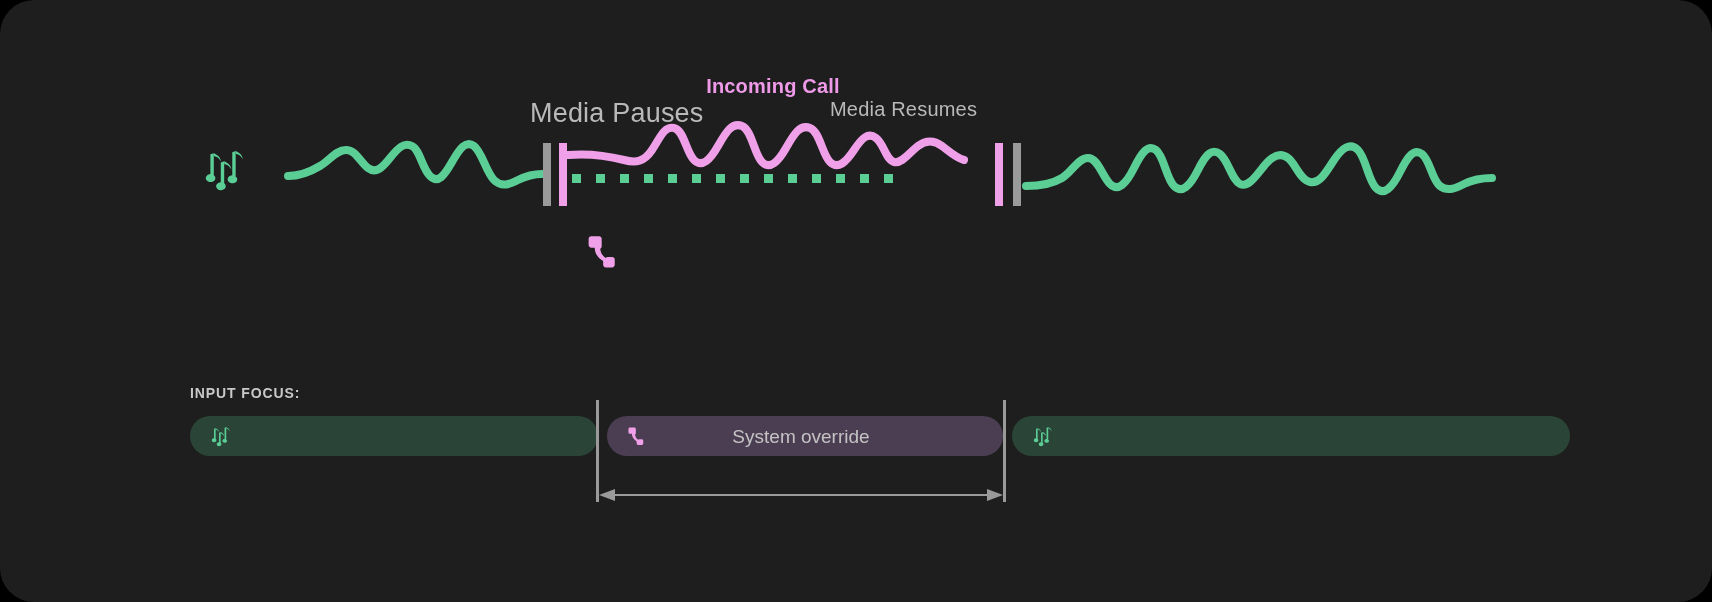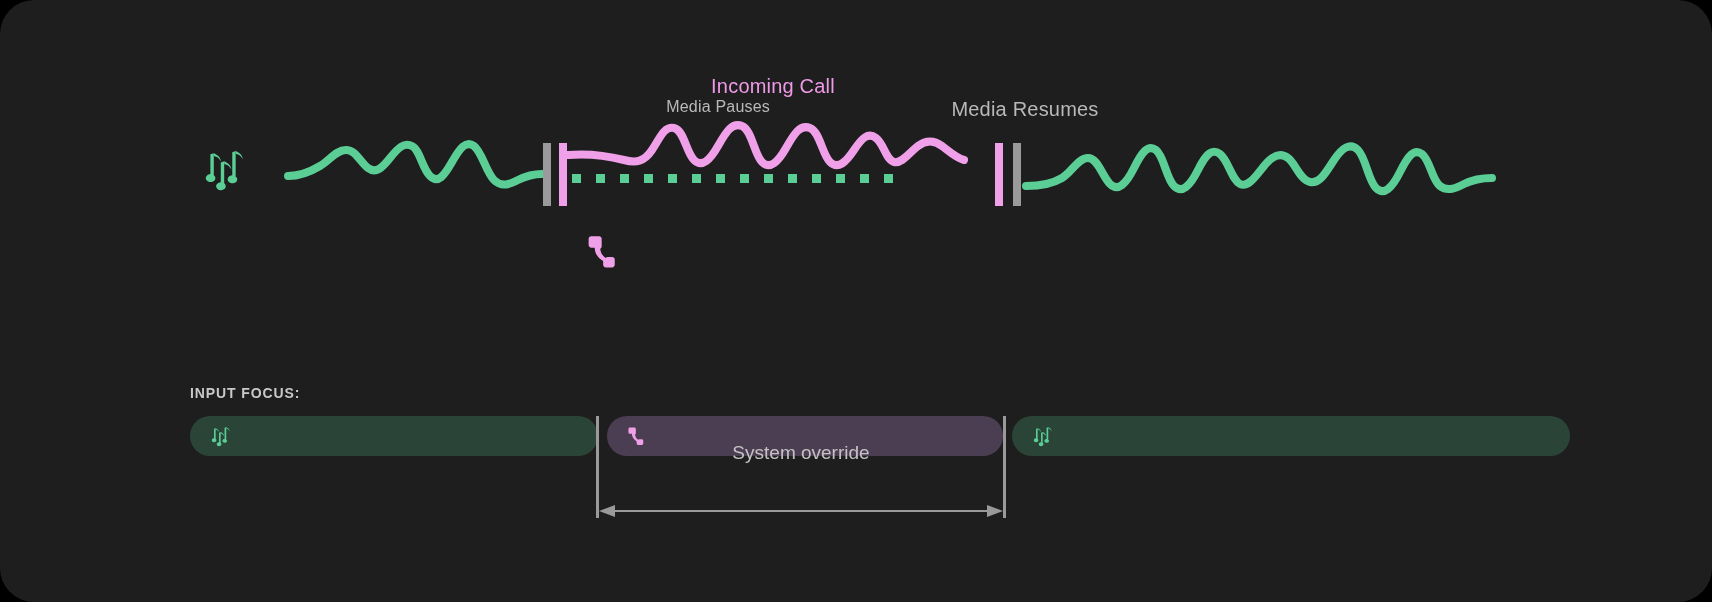--- a/index.html
+++ b/index.html
@@ -47,47 +47,47 @@
     top: 0;
     width: 1712px;
     height: 330px;
   }
 
   .label-media-pauses {
     position: absolute;
     left: 530px;
     top: 98px;
     width: 240px;
-    text-align: right;
-    font-size: 16px;
+    text-align: left;
+    font-size: 27px;
     color: #b9b9b9;
     letter-spacing: 0.2px;
     white-space: nowrap;
   }
 
   .label-media-resumes {
     position: absolute;
     left: 830px;
     top: 98px;
     width: 390px;
-    text-align: center;
+    text-align: left;
     font-size: 20px;
     color: #b9b9b9;
     letter-spacing: 0.2px;
     white-space: nowrap;
   }
 
   .label-incoming-call {
     position: absolute;
     left: 628px;
     top: 75px;
     width: 290px;
     text-align: center;
     font-size: 20px;
-    font-weight: normal;
+    font-weight: bold;
     color: #ef9ae8;
     letter-spacing: 0.2px;
     white-space: nowrap;
   }
 
   
   .focus-label {
     position: absolute;
     left: 190px;
     top: 385px;
@@ -119,21 +119,21 @@
   .seg-media-before { left: 0px;    width: 408px; background: #2a4538; }
   .seg-call         { left: 417px;  width: 396px; background: #4c3e52; }
   .seg-media-after  { left: 822px;  width: 558px; background: #2a4538; }
 
   .seg-icon { display: block; }
 
   
   .override-wrap {
     position: absolute;
     left: 596px;
-    top: 416px;
+    top: 400px;
     width: 404px;
     height: 110px;
   }
 
   .override-label {
     position: absolute;
     left: 0;
     top: 26px;
     width: 410px;
     text-align: center;

